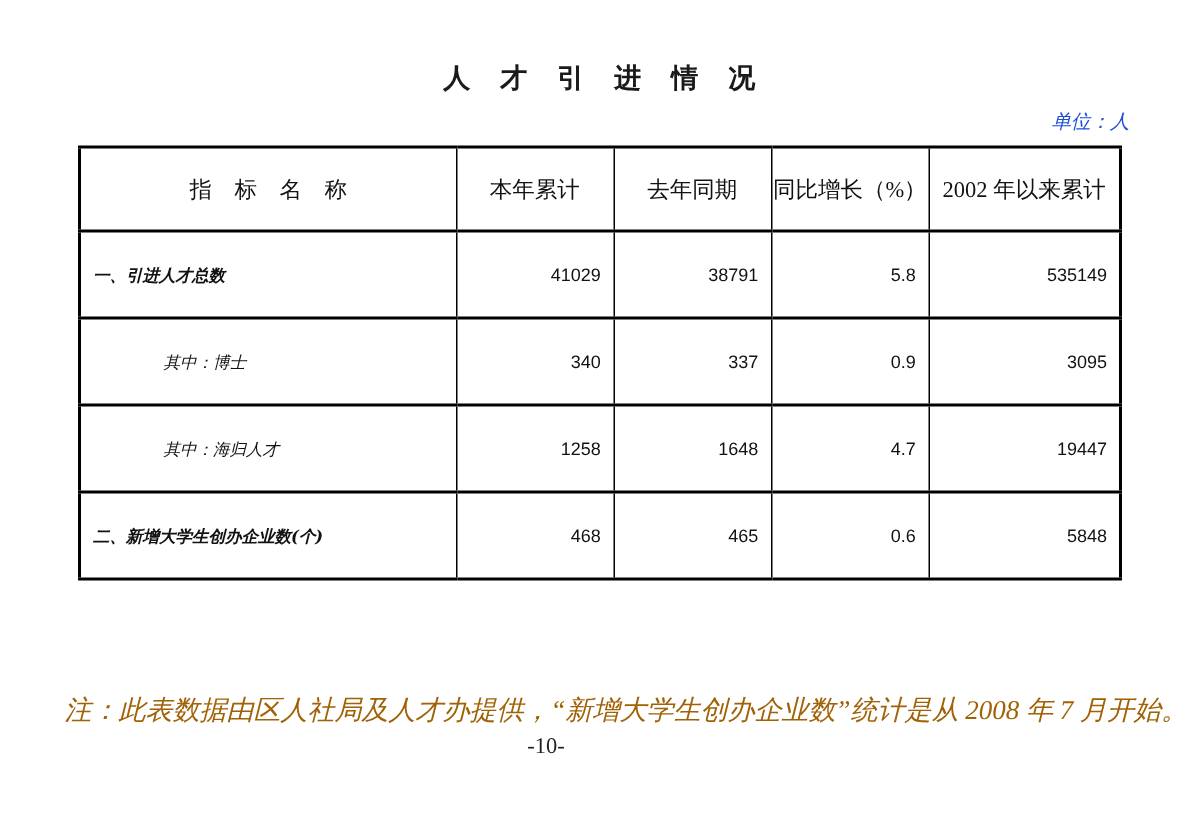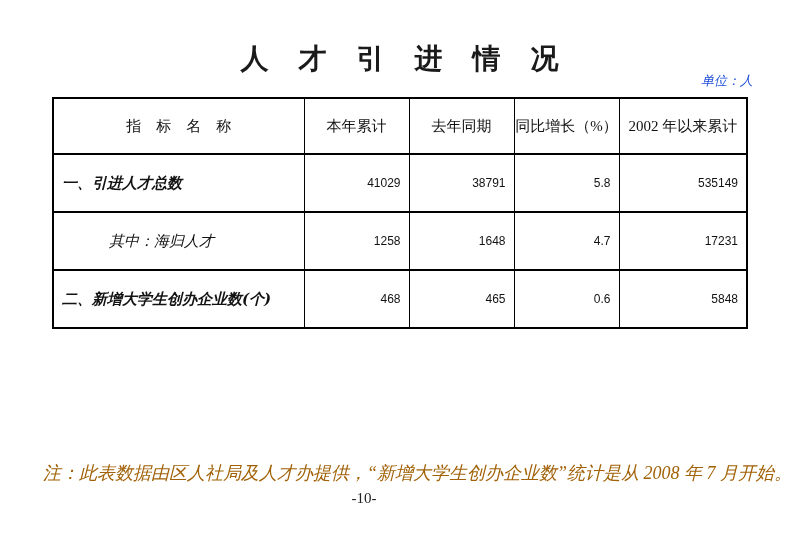--- a/index.html
+++ b/index.html
@@ -15,21 +15,21 @@
     overflow: hidden;
     font-family: "Liberation Serif", "DejaVu Serif", serif;
     color: #121212;
   }
   .doc-title {
     position: absolute;
     top: 40px;
     left: 0;
     width: 800px;
     text-align: center;
-    font-size: 28px;
+    font-size: 18px;
     font-weight: bold;
     letter-spacing: 1px;
     color: #1a1a1a;
     white-space: pre;
   }
   .unit-label {
     position: absolute;
     top: 72px;
     right: 47px;
     font-size: 13px;
@@ -65,21 +65,21 @@
     white-space: pre;
   }
   .num-cell {
     text-align: right;
     padding-right: 8px !important;
     font-size: 12px;
     font-family: "Liberation Sans", "DejaVu Sans", sans-serif;
   }
   .lbl-cell {
     text-align: left;
-    font-size: 15px;
+    font-size: 11px;
     font-style: italic;
     font-family: "DejaVu Serif", "Liberation Serif", serif;
     white-space: nowrap;
   }
   .lbl-main { font-weight: bold; padding-left: 8px !important; }
   .lbl-ind1 { padding-left: 55px !important; }
   .lbl-ind2 { padding-left: 96px !important; }
   .doc-note {
     position: absolute;
     left: 43px;
@@ -127,28 +127,35 @@
       </tr>
 
       <tr class="data-row">
         <td class="lbl-cell lbl-main">一、引进人才总数</td>
         <td class="num-cell">41029</td>
         <td class="num-cell">38791</td>
         <td class="num-cell">5.8</td>
         <td class="num-cell">535149</td>
       </tr>
 
+      <tr class="data-row">
+        <td class="lbl-cell lbl-ind1">其中：博士</td>
+        <td class="num-cell">340</td>
+        <td class="num-cell">337</td>
+        <td class="num-cell">0.9</td>
+        <td class="num-cell">3095</td>
+      </tr>
 
 
       <tr class="data-row">
         <td class="lbl-cell lbl-ind1">其中：海归人才</td>
         <td class="num-cell">1258</td>
         <td class="num-cell">1648</td>
         <td class="num-cell">4.7</td>
-        <td class="num-cell">17231</td>
+        <td class="num-cell">19447</td>
       </tr>
 
       <tr class="data-row">
         <td class="lbl-cell lbl-main">二、新增大学生创办企业数(个)</td>
         <td class="num-cell">468</td>
         <td class="num-cell">465</td>
         <td class="num-cell">0.6</td>
         <td class="num-cell">5848</td>
       </tr>
     </tbody>

